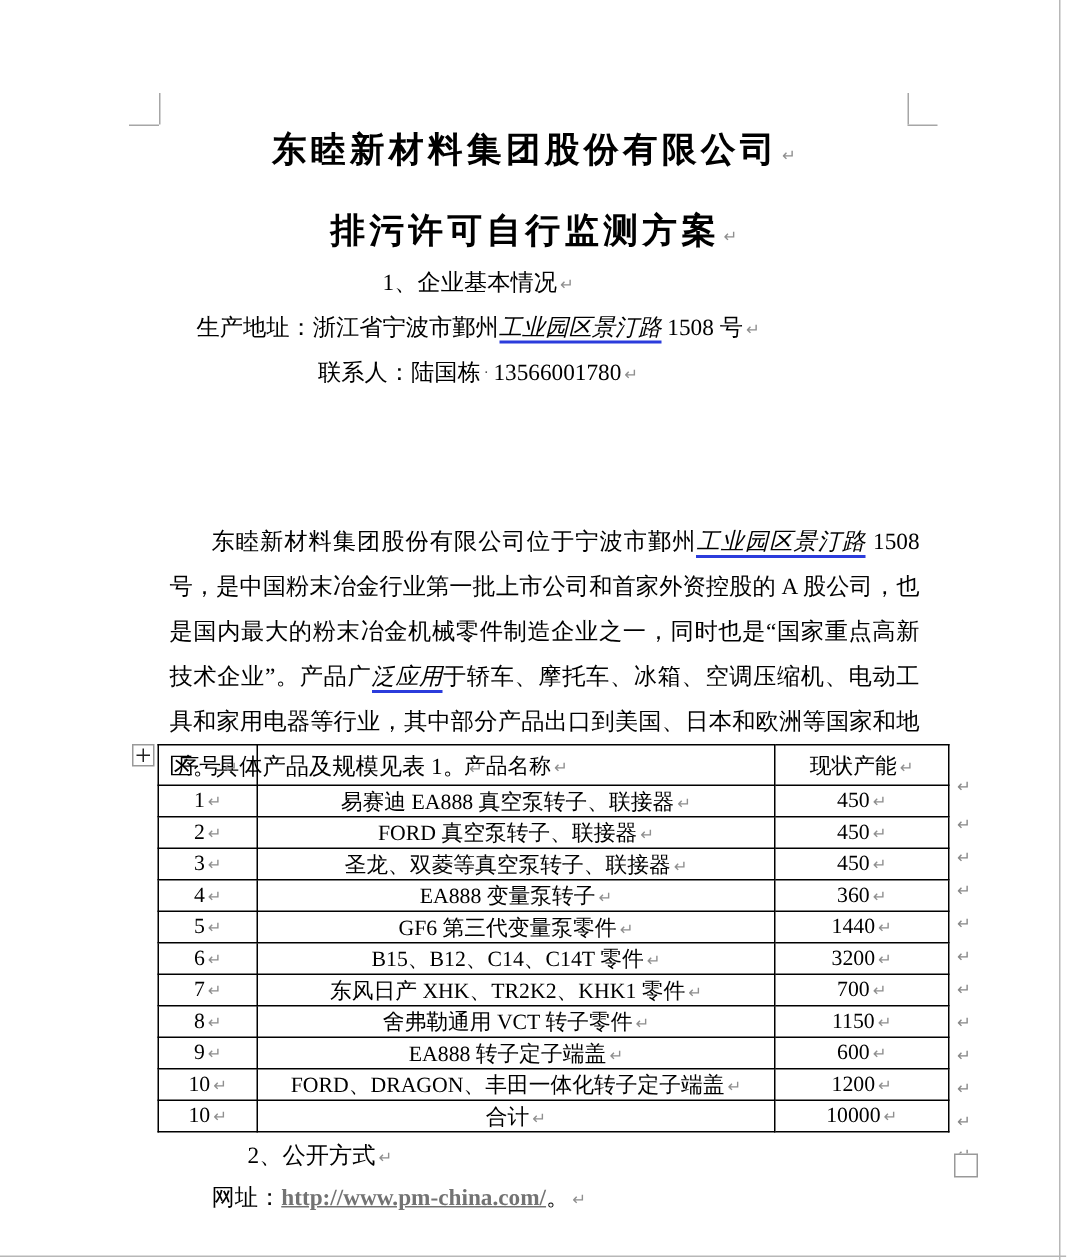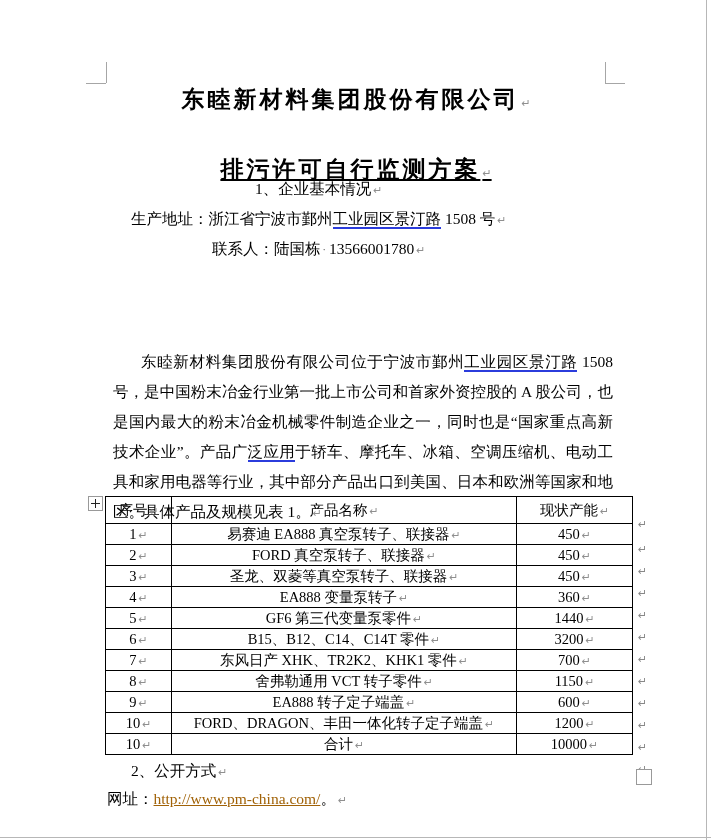--- a/index.html
+++ b/index.html
@@ -33,46 +33,46 @@
               border:1px solid #999;background:#fff;}
   #moveHandle:before{content:"";position:absolute;left:2px;right:2px;top:6px;height:1px;background:#222;}
   #moveHandle:after{content:"";position:absolute;top:2px;bottom:2px;left:6px;width:1px;background:#222;}
   #resizeHandle{position:absolute;left:636px;top:769px;width:14px;height:14px;
                 border:1px solid #999;background:#fff;}
   
   #rowMarks{position:absolute;left:638px;top:511px;}
   #rowMarks .rm{font-size:11px;color:#888;font-family:"DejaVu Sans",sans-serif;}
   
   #sec2{position:absolute;left:107px;top:757px;width:502px;font-size:15.5px;}
-  #sec2 .ln{height:28px;line-height:28px;white-space:nowrap;}
+  #sec2 .ln{height:28px;line-height:28px;white-space:nowrap;margin-left:34px;}
   #sec2 .ln.ind{padding-left:24px;}
   
   .sq{text-decoration-style:wavy;text-decoration-color:#e03a2f;
       text-decoration-thickness:1px;text-underline-offset:3px;}
-  .bl{border-bottom:2px solid #2b3cdc;}
+  .bl{border-bottom:2px solid #2b3cdc;font-style:italic;}
   .sd{color:#444;font-size:10px;vertical-align:middle;letter-spacing:1px;padding:0 2px;}
   .pm{color:#8f8f8f;font-size:11px;font-family:"DejaVu Sans",sans-serif;
       font-weight:normal;margin-left:2px;letter-spacing:0;}
-  a.lk{color:#a16207;text-decoration:underline;}
+  a.lk{color:#737373;text-decoration:underline;font-weight:bold;}
   
   .edge-r{position:absolute;left:706px;top:0;width:1px;height:840px;background:#b7b7b7;}
   .edge-b{position:absolute;left:0;top:837px;width:711px;height:1px;background:#b7b7b7;}
 </style>
 </head>
 <body>
 
 <div class="screen">
 
   <div class="crop v" style="left:106px;top:62px;"></div>
   <div class="crop h" style="left:86px;top:83px;"></div>
   <div class="crop v" style="left:605px;top:62px;"></div>
   <div class="crop h" style="left:605px;top:83px;"></div>
 
   <div class="doc-title" id="t1" style="top:84px;"><span class="sq">东睦</span><span class="">新材料集团股份有限公司</span><span class="pm">↵</span></div>
-  <div class="doc-title" id="t2" style="top:154px;text-decoration:underline;"><span class="">排污许可自行监测方案</span><span class="pm">↵</span></div>
+  <div class="doc-title" id="t2" style="top:138px;"><span class="">排污许可自行监测方案</span><span class="pm">↵</span></div>
 
   <div id="info">
       <div class="ln"><span class="">1、企业基本情况</span><span class="pm">↵</span></div>
       <div class="ln"><span class="">生产地址：浙江省宁波市</span><span class="sq">鄞州</span><span class=" bl">工业园区景汀路</span><span class=""> 1508 号</span><span class="pm">↵</span></div>
       <div class="ln"><span class="">联系人：陆国栋</span><span class=" sd">·</span><span class="">13566001780</span><span class="pm">↵</span></div>
     </div>
 
   <div id="para"><span class="">东睦新材料集团股份有限公司位于宁波市</span><span class="sq">鄞州</span><span class=" bl">工业园区景汀路</span><span class=""> 1508 号，是中国粉末冶金行业第一批上市公司和首家外资控股的 A 股公司，也是国内最大的粉末冶金机械零件制造企业之一，同时也是“国家重点高新技术企业”。产品广</span><span class=" bl">泛应用</span><span class="">于轿车、摩托车、冰箱、空调压缩机、电动工具和家用电器等行业，其中部分产品出口到美国、日本和欧洲等国家和地区。具体产品及规模见表 1。</span><span class="pm">↵</span></div>
 
 

